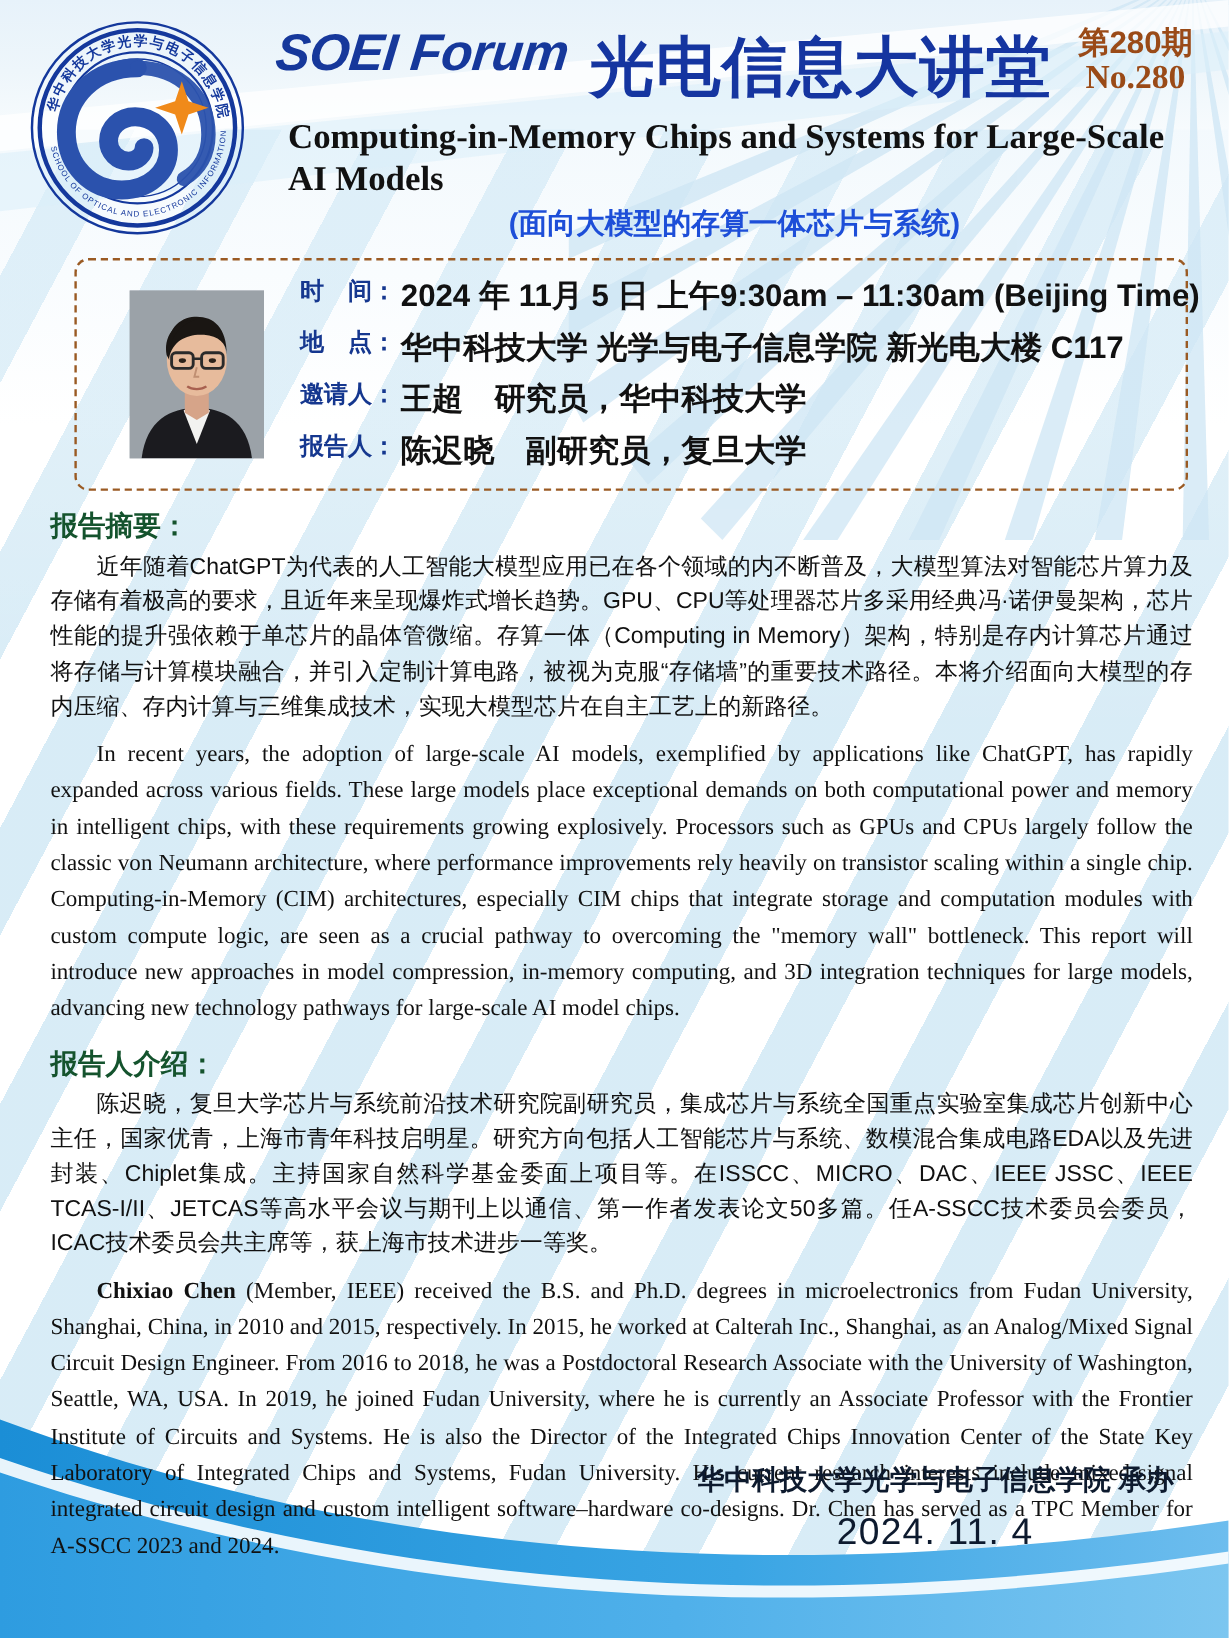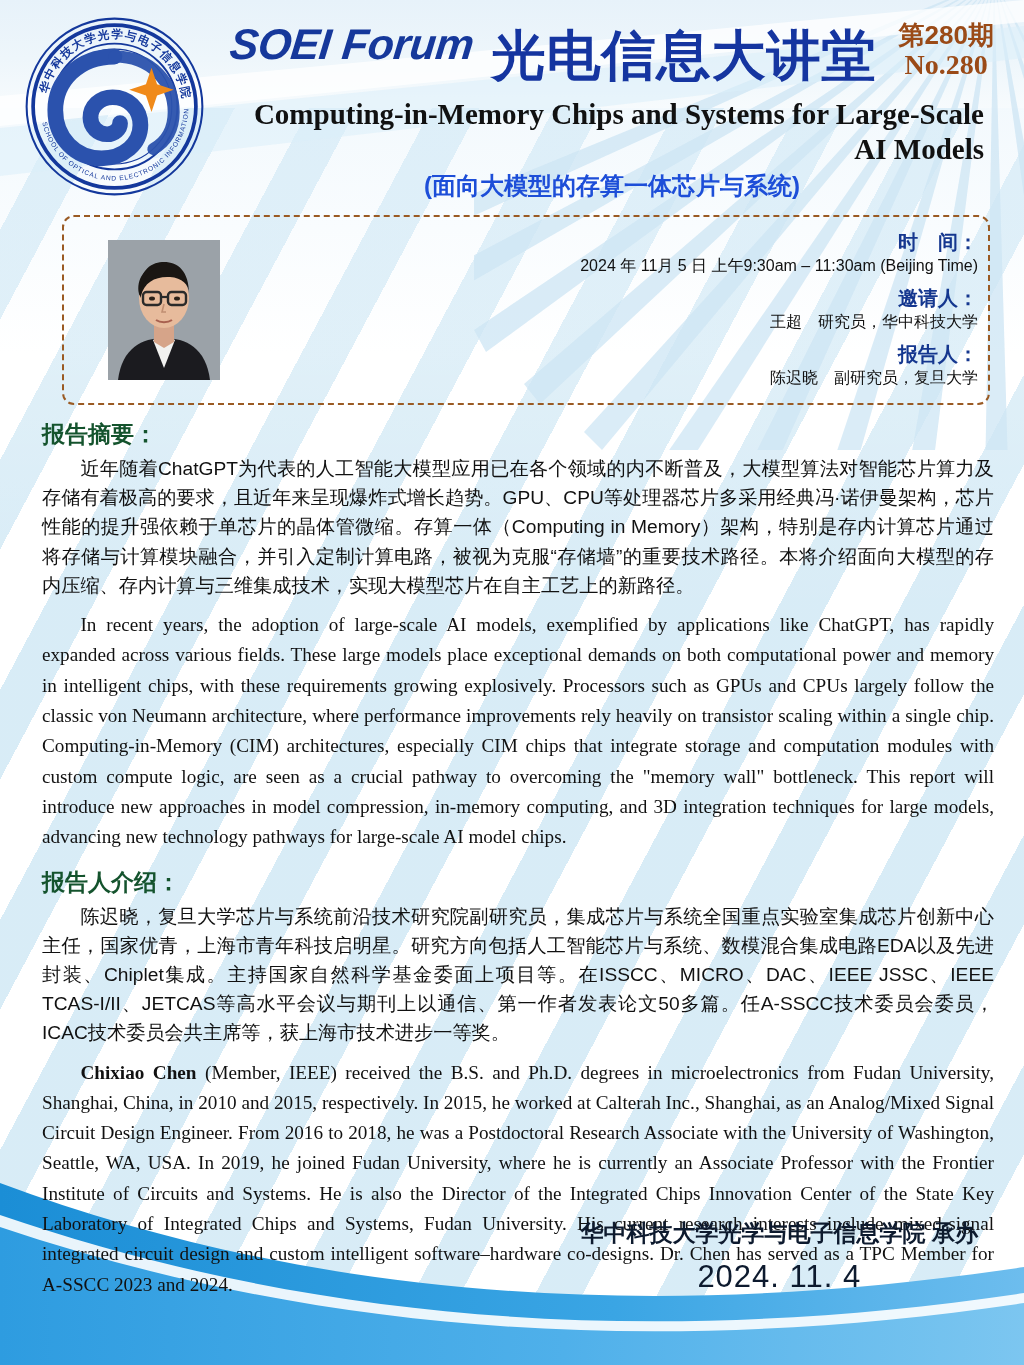--- a/index.html
+++ b/index.html
@@ -98,21 +98,21 @@
     color:#9a4a17;
     font-family:"Liberation Sans", sans-serif;
     font-weight:bold;
     line-height:1.06;
     padding-top:2px;
   }
   .issue .cn{font-size:26px;letter-spacing:0px;white-space:nowrap;}
   .issue .en{font-size:28px;white-space:nowrap;font-family:Liberation Serif, serif;}
 
   .title-en{
-    text-align:right;
+    text-align:left;
     font-family:"Liberation Serif", serif;
     font-weight:bold;
     font-size:29px;
     color:#111;
     line-height:1.22;
     margin-top:4px;
     padding:0 30px;
   }
   .title-cn{
     text-align:center;
@@ -141,36 +141,35 @@
     margin-left:36px;margin-right:22px;
     position:relative;overflow:hidden;
     background:#9aa1a8;
   }
   .info-lines{
     flex:1 1 auto;
     padding-left:8px;
   }
   .info-row{
     display:flex;
-    align-items:flex-end;
+    align-items:flex-start;
     margin:6px 0 8px 0;
     white-space:nowrap;
-    flex-direction:column;
   }
   .info-label{
     font-family:"Liberation Sans", sans-serif;
     font-weight:bold;
     font-size:20px;
     color:#15378f;
     flex:0 0 auto;
   }
   .info-val{
     font-family:"Liberation Sans", sans-serif;
-    font-weight:normal;
-    font-size:16px;
+    font-weight:bold;
+    font-size:26px;
     color:#111;
     margin-left:4px;
   }
 
   
   .section{
     margin:0 30px 0 42px;
   }
   .sec-head{
     font-family:"Liberation Sans", sans-serif;
@@ -322,20 +321,24 @@
           <path d="M48,80 C52,83 60,83 64,80" fill="none" stroke="#a8604f" stroke-width="2"></path>
         </svg>
       </div>
 
       <div class="info-lines">
         <div class="info-row">
           <span class="info-label">时　间：</span>
           <span class="info-val">2024 年 11月 5 日 上午9:30am – 11:30am (Beijing Time)</span>
         </div>
         <div class="info-row">
+          <span class="info-label">地　点：</span>
+          <span class="info-val">华中科技大学 光学与电子信息学院 新光电大楼 C117</span>
+        </div>
+        <div class="info-row">
           <span class="info-label">邀请人：</span>
           <span class="info-val">王超　研究员，华中科技大学</span>
         </div>
         <div class="info-row">
           <span class="info-label">报告人：</span>
           <span class="info-val">陈迟晓　副研究员，复旦大学</span>
         </div>
       </div>
     </div>
 

